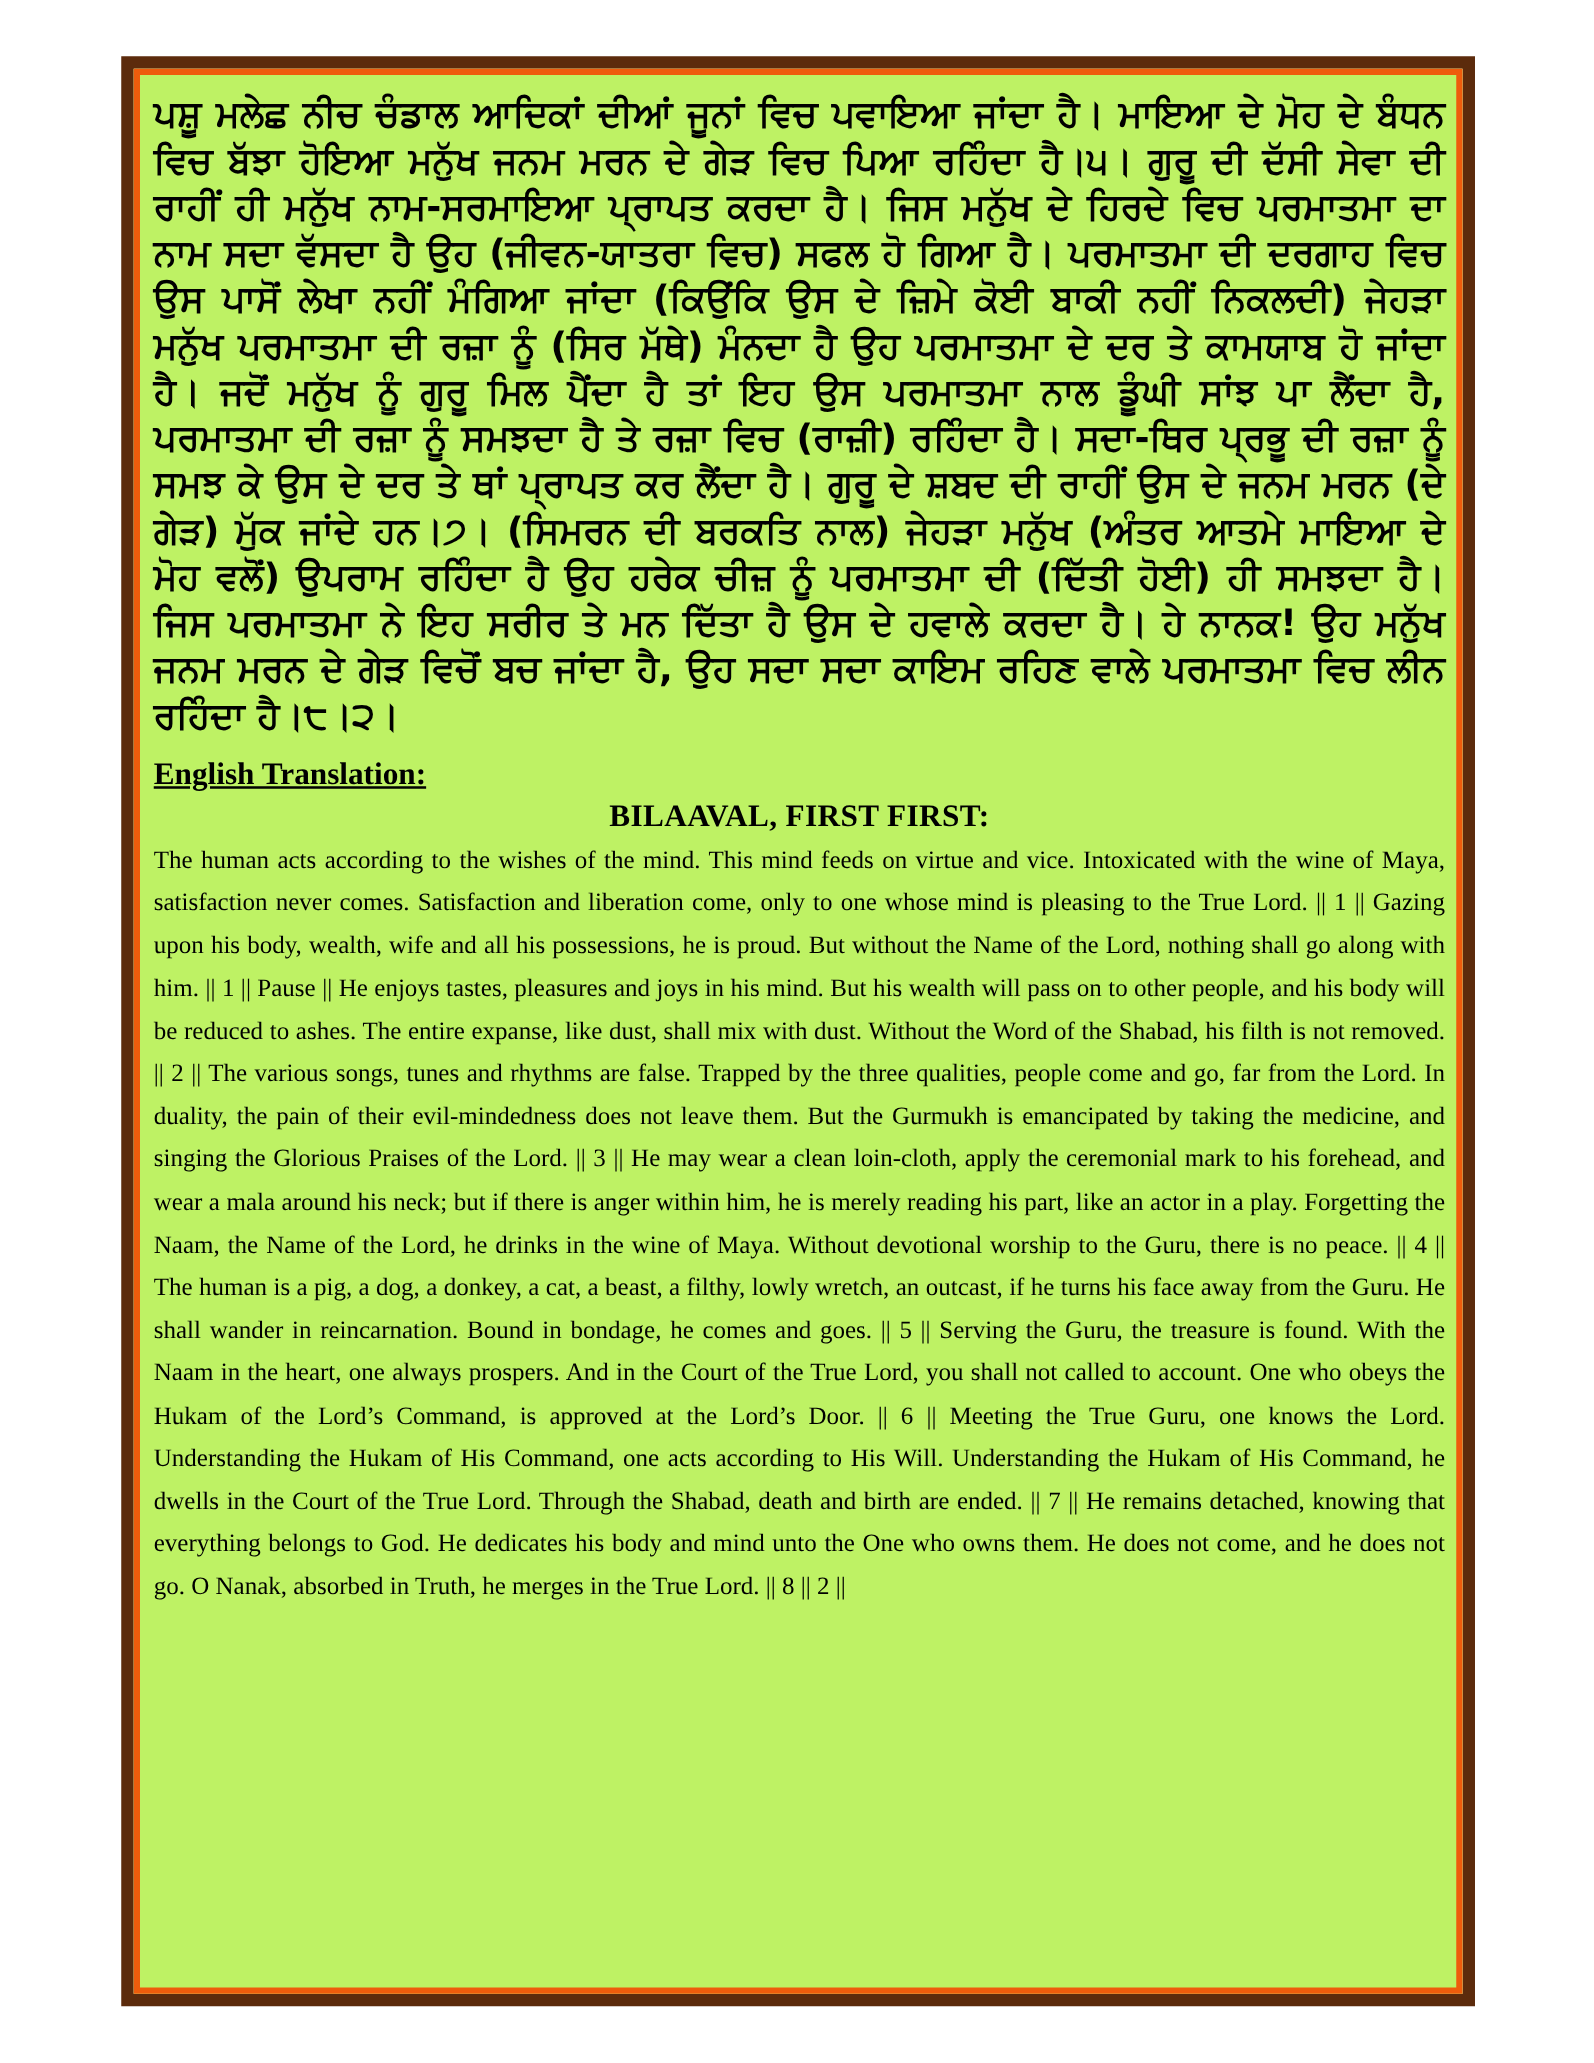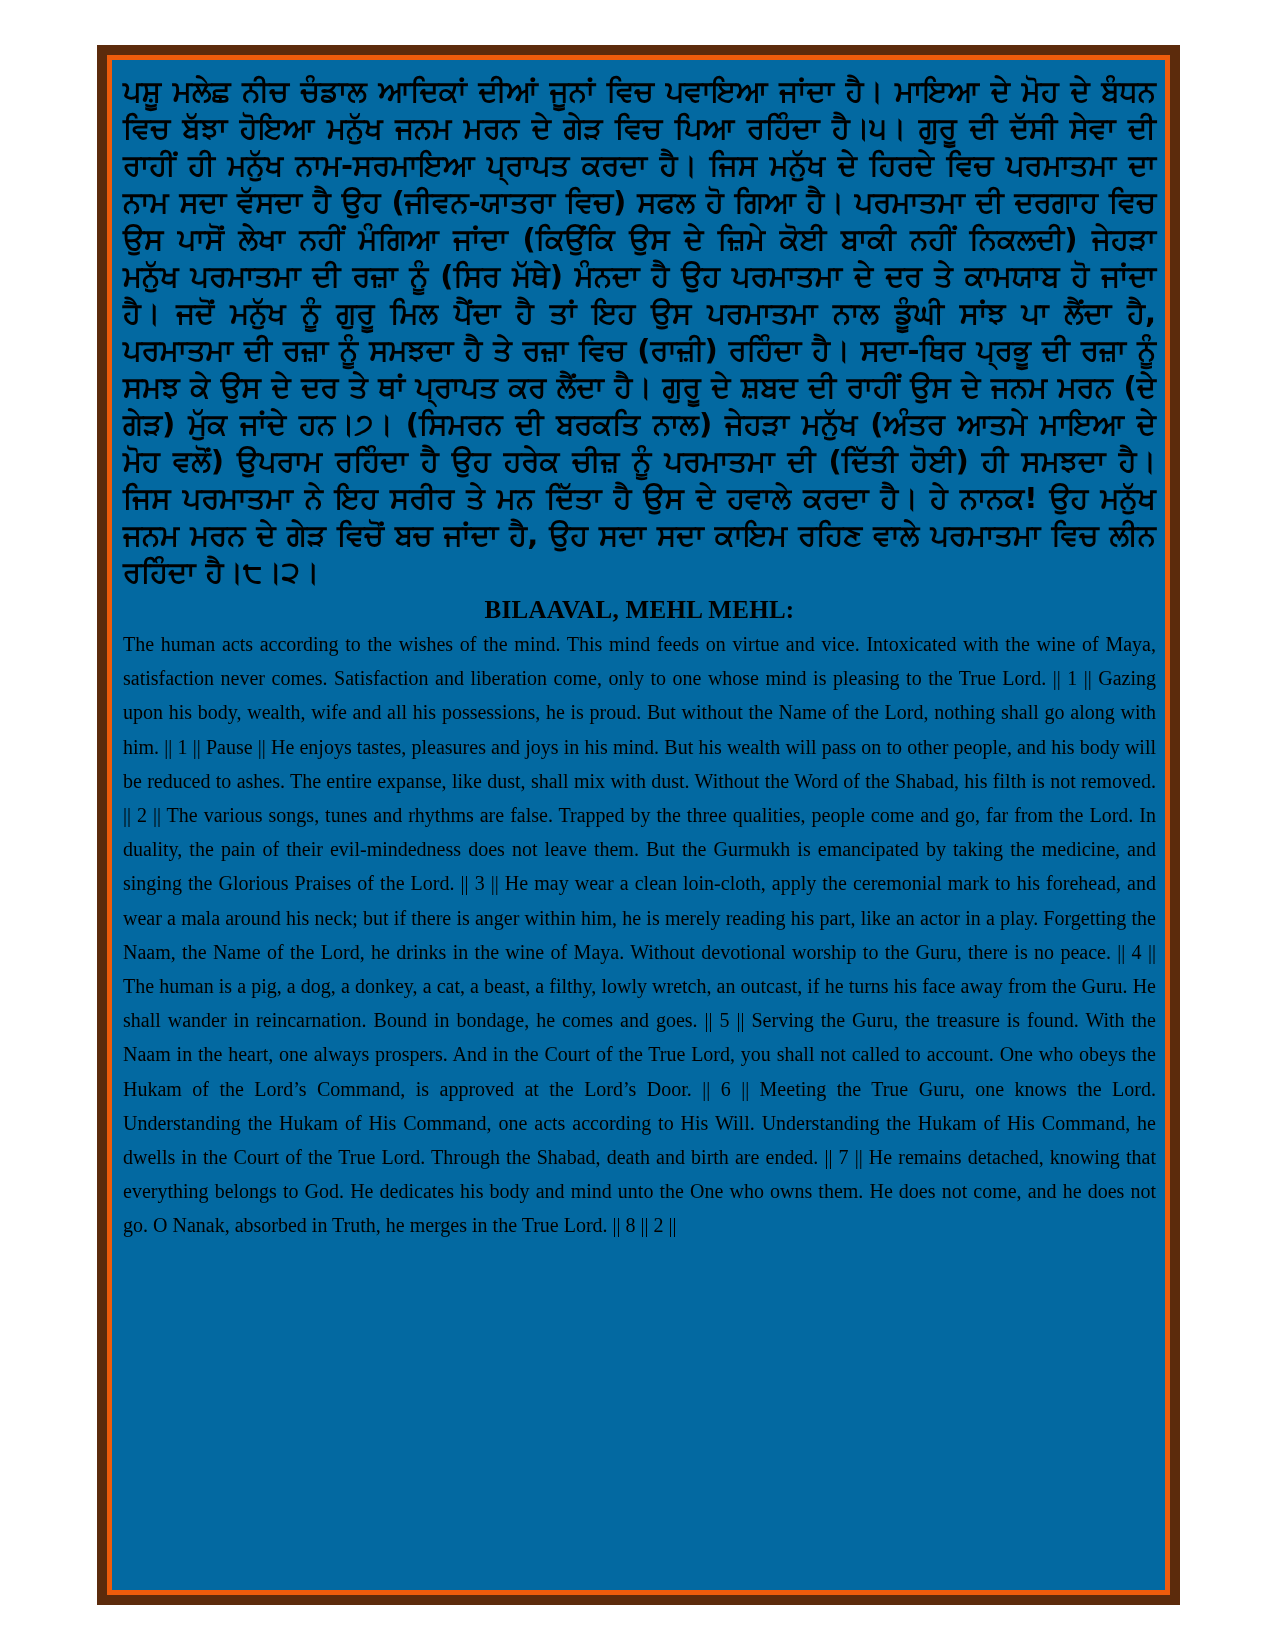--- a/index.html
+++ b/index.html
@@ -21,21 +21,21 @@
     width: 1083px;
     height: 1560px;
     box-sizing: border-box;
     border: 10px solid #5c2b0c;
   }
   .frame-inner {
     width: 100%;
     height: 100%;
     box-sizing: border-box;
     border: 5px solid #ee5c0c;
-    background: #0369a1;
+    background: #bef264;
   }
   .content {
     box-sizing: border-box;
     height: 100%;
     padding: 13px 9px 0 11px;
     overflow: hidden;
   }
   .punjabi {
     margin: 0;
     min-height: 481px;
@@ -89,21 +89,22 @@
 </style>
 </head>
 <body>
 
 <div class="frame-outer">
   <div class="frame-inner">
     <div class="content">
 
       <p class="punjabi">ਪਸ਼ੂ ਮਲੇਛ ਨੀਚ ਚੰਡਾਲ ਆਦਿਕਾਂ ਦੀਆਂ ਜੂਨਾਂ ਵਿਚ ਪਵਾਇਆ ਜਾਂਦਾ ਹੈ। ਮਾਇਆ ਦੇ ਮੋਹ ਦੇ ਬੰਧਨ ਵਿਚ ਬੱਝਾ ਹੋਇਆ ਮਨੁੱਖ ਜਨਮ ਮਰਨ ਦੇ ਗੇੜ ਵਿਚ ਪਿਆ ਰਹਿੰਦਾ ਹੈ।੫। ਗੁਰੂ ਦੀ ਦੱਸੀ ਸੇਵਾ ਦੀ ਰਾਹੀਂ ਹੀ ਮਨੁੱਖ ਨਾਮ-ਸਰਮਾਇਆ ਪ੍ਰਾਪਤ ਕਰਦਾ ਹੈ। ਜਿਸ ਮਨੁੱਖ ਦੇ ਹਿਰਦੇ ਵਿਚ ਪਰਮਾਤਮਾ ਦਾ ਨਾਮ ਸਦਾ ਵੱਸਦਾ ਹੈ ਉਹ (ਜੀਵਨ-ਯਾਤਰਾ ਵਿਚ) ਸਫਲ ਹੋ ਗਿਆ ਹੈ। ਪਰਮਾਤਮਾ ਦੀ ਦਰਗਾਹ ਵਿਚ ਉਸ ਪਾਸੋਂ ਲੇਖਾ ਨਹੀਂ ਮੰਗਿਆ ਜਾਂਦਾ (ਕਿਉਂਕਿ ਉਸ ਦੇ ਜ਼ਿਮੇ ਕੋਈ ਬਾਕੀ ਨਹੀਂ ਨਿਕਲਦੀ) ਜੇਹੜਾ ਮਨੁੱਖ ਪਰਮਾਤਮਾ ਦੀ ਰਜ਼ਾ ਨੂੰ (ਸਿਰ ਮੱਥੇ) ਮੰਨਦਾ ਹੈ ਉਹ ਪਰਮਾਤਮਾ ਦੇ ਦਰ ਤੇ ਕਾਮਯਾਬ ਹੋ ਜਾਂਦਾ ਹੈ। ਜਦੋਂ ਮਨੁੱਖ ਨੂੰ ਗੁਰੂ ਮਿਲ ਪੈਂਦਾ ਹੈ ਤਾਂ ਇਹ ਉਸ ਪਰਮਾਤਮਾ ਨਾਲ ਡੂੰਘੀ ਸਾਂਝ ਪਾ ਲੈਂਦਾ ਹੈ, ਪਰਮਾਤਮਾ ਦੀ ਰਜ਼ਾ ਨੂੰ ਸਮਝਦਾ ਹੈ ਤੇ ਰਜ਼ਾ ਵਿਚ (ਰਾਜ਼ੀ) ਰਹਿੰਦਾ ਹੈ। ਸਦਾ-ਥਿਰ ਪ੍ਰਭੂ ਦੀ ਰਜ਼ਾ ਨੂੰ ਸਮਝ ਕੇ ਉਸ ਦੇ ਦਰ ਤੇ ਥਾਂ ਪ੍ਰਾਪਤ ਕਰ ਲੈਂਦਾ ਹੈ। ਗੁਰੂ ਦੇ ਸ਼ਬਦ ਦੀ ਰਾਹੀਂ ਉਸ ਦੇ ਜਨਮ ਮਰਨ (ਦੇ ਗੇੜ) ਮੁੱਕ ਜਾਂਦੇ ਹਨ।੭। (ਸਿਮਰਨ ਦੀ ਬਰਕਤਿ ਨਾਲ) ਜੇਹੜਾ ਮਨੁੱਖ (ਅੰਤਰ ਆਤਮੇ ਮਾਇਆ ਦੇ ਮੋਹ ਵਲੋਂ) ਉਪਰਾਮ ਰਹਿੰਦਾ ਹੈ ਉਹ ਹਰੇਕ ਚੀਜ਼ ਨੂੰ ਪਰਮਾਤਮਾ ਦੀ (ਦਿੱਤੀ ਹੋਈ) ਹੀ ਸਮਝਦਾ ਹੈ। ਜਿਸ ਪਰਮਾਤਮਾ ਨੇ ਇਹ ਸਰੀਰ ਤੇ ਮਨ ਦਿੱਤਾ ਹੈ ਉਸ ਦੇ ਹਵਾਲੇ ਕਰਦਾ ਹੈ। ਹੇ ਨਾਨਕ! ਉਹ ਮਨੁੱਖ ਜਨਮ ਮਰਨ ਦੇ ਗੇੜ ਵਿਚੋਂ ਬਚ ਜਾਂਦਾ ਹੈ, ਉਹ ਸਦਾ ਸਦਾ ਕਾਇਮ ਰਹਿਣ ਵਾਲੇ ਪਰਮਾਤਮਾ ਵਿਚ ਲੀਨ ਰਹਿੰਦਾ ਹੈ।੮।੨।</p>
 
+      <h2 class="et-heading">English Translation:</h2>
 
-      <h3 class="shabad-title">BILAAVAL,  MEHL MEHL:</h3>
+      <h3 class="shabad-title">BILAAVAL,  FIRST FIRST:</h3>
 
       <p class="body-text">The human acts according to the wishes of the mind. This mind feeds on virtue and vice. Intoxicated with the wine of Maya, satisfaction never comes. Satisfaction and liberation come, only to one whose mind is pleasing to the True Lord. || 1 || Gazing upon his body, wealth, wife and all his possessions, he is proud. But without the Name of the Lord, nothing shall go along with him. || 1 || Pause || He enjoys tastes, pleasures and joys in his mind. But his wealth will pass on to other people, and his body will be reduced to ashes. The entire expanse, like dust, shall mix with dust. Without the Word of the Shabad, his filth is not removed. || 2 || The various songs, tunes and rhythms are false. Trapped by the three qualities, people come and go, far from the Lord. In duality, the pain of their evil-mindedness does not leave them. But the Gurmukh is emancipated by taking the medicine, and singing the Glorious Praises of the Lord. || 3 || He may wear a clean loin-cloth, apply the ceremonial mark to his forehead, and wear a mala around his neck; but if there is anger within him, he is merely reading his part, like an actor in a play. Forgetting the Naam, the Name of the Lord, he drinks in the wine of Maya. Without devotional worship to the Guru, there is no peace. || 4 || The human is a pig, a dog, a donkey, a cat, a beast, a filthy, lowly wretch, an outcast, if he turns his face away from the Guru. He shall wander in reincarnation. Bound in bondage, he comes and goes. || 5 || Serving the Guru, the treasure is found. With the Naam in the heart, one always prospers. And in the Court of the True Lord, you shall not called to account. One who obeys the Hukam of the Lord’s Command, is approved at the Lord’s Door. || 6 || Meeting the True Guru, one knows the Lord. Understanding the Hukam of His Command, one acts according to His Will. Understanding the Hukam of His Command, he dwells in the Court of the True Lord. Through the Shabad, death and birth are ended. || 7 || He remains detached, knowing that everything belongs to God. He dedicates his body and mind unto the One who owns them. He does not come, and he does not go. O Nanak, absorbed in Truth, he merges in the True Lord. || 8 || 2 ||</p>
 
 
     </div>
   </div>
 </div>
 
 </body></html>

